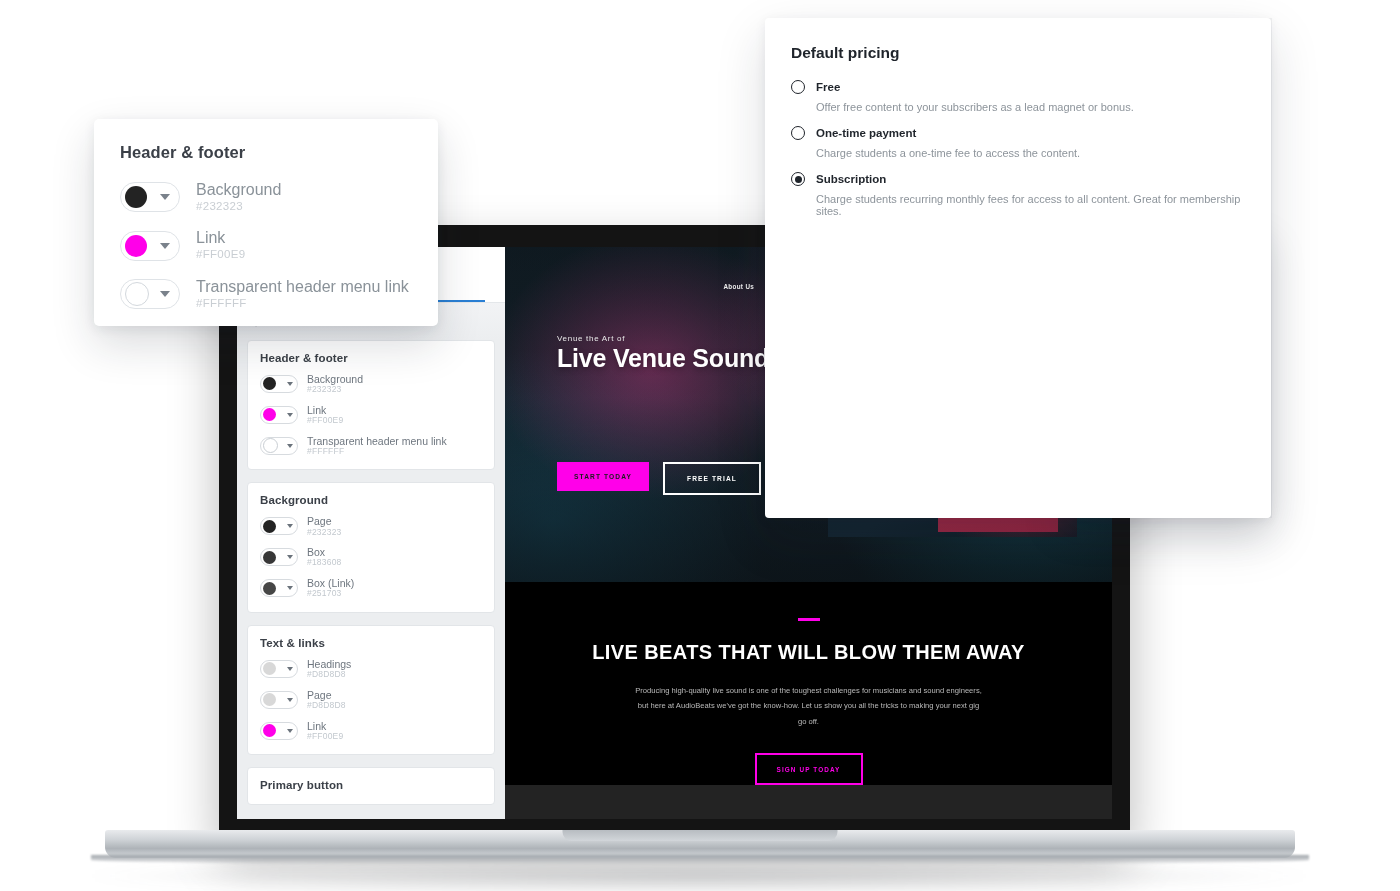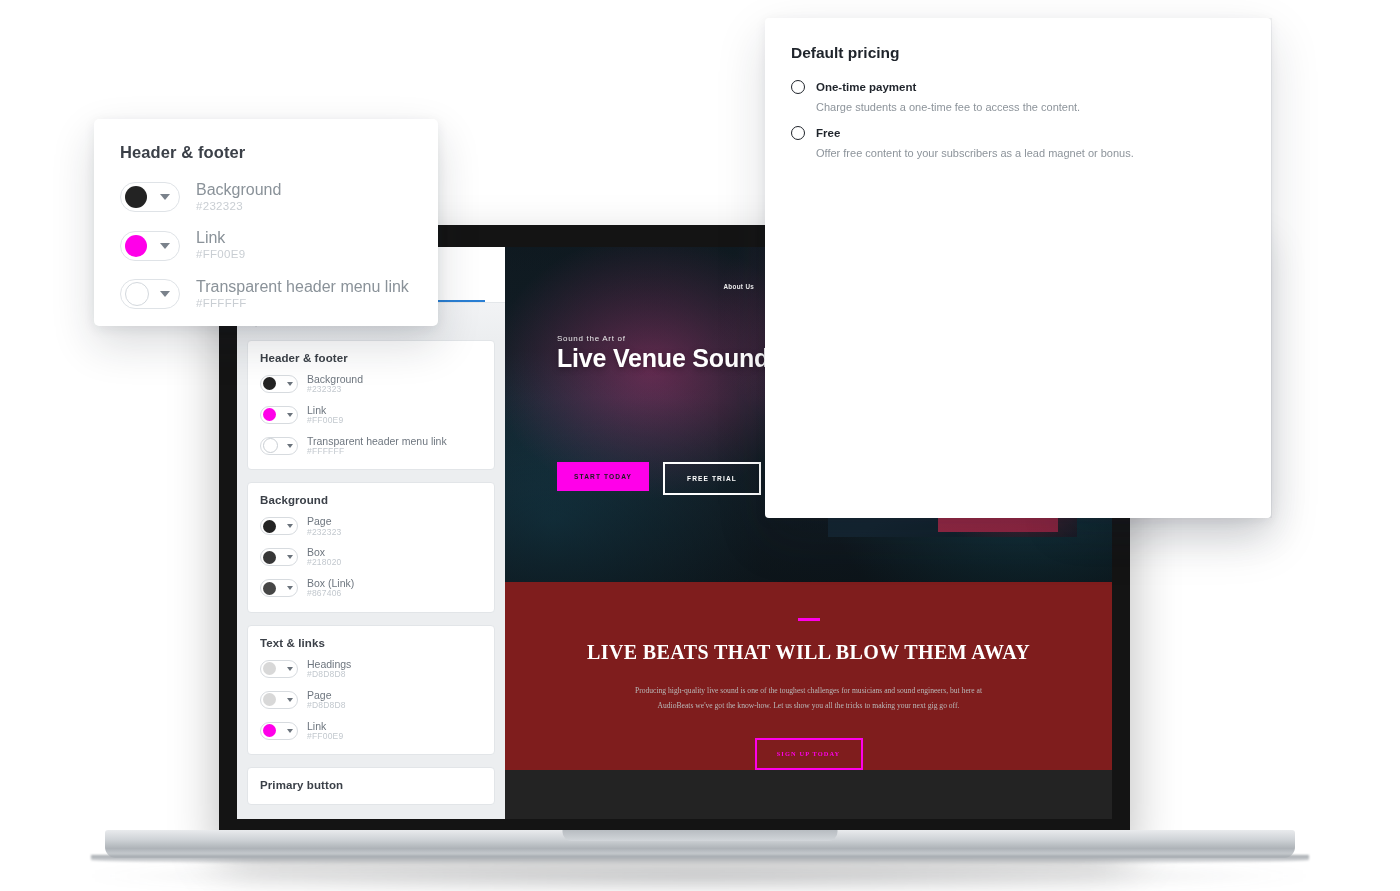--- a/index.html
+++ b/index.html
@@ -164,21 +164,21 @@
   }
   .vid-play i{
     width:0;height:0;border-top:4.5px solid transparent;border-bottom:4.5px solid transparent;
     border-left:7px solid #fff;margin-left:2px;display:block;
   }
   .socials{position:absolute;right:8px;top:218px;display:flex;flex-direction:column;gap:9px;z-index:4;}
   .socials span{
     width:12px;height:12px;display:flex;align-items:center;justify-content:center;
     color:#fff;font-size:8px;
   }
-  .sec2{background:#7f1d1d;padding:36px 0 0 0;text-align:center;font-family:Liberation Serif, serif;}
+  .sec2{background:#000000;padding:36px 0 0 0;text-align:center;}
   .sec2-rule{width:22px;height:2.5px;background:#FF00E9;margin:0 auto 20px auto;}
   .sec2-h2{
     color:#fff;font-weight:700;font-size:20px;letter-spacing:.4px;margin-bottom:19px;
   }
   .sec2-p{
     color:#b9b9b9;font-size:7.6px;line-height:2.05;max-width:350px;margin:0 auto 24px auto;
   }
   .sec2-cta{
     display:inline-flex;align-items:center;justify-content:center;
     width:104px;height:28px;border:2px solid #FF00E9;color:#FF00E9;
@@ -337,31 +337,31 @@
                     <div class="crow-hex">#232323</div>
                   </div>
                 </div>
                 <div class="crow">
                   <div class="swatch-pill">
                     <span class="swatch-dot" style="background:#373737"></span>
                     <span class="caret"></span>
                   </div>
                   <div class="crow-txt">
                     <div class="crow-label">Box</div>
-                    <div class="crow-hex">#218020</div>
+                    <div class="crow-hex">#183608</div>
                   </div>
                 </div>
                 <div class="crow">
                   <div class="swatch-pill">
                     <span class="swatch-dot" style="background:#464646"></span>
                     <span class="caret"></span>
                   </div>
                   <div class="crow-txt">
                     <div class="crow-label">Box (Link)</div>
-                    <div class="crow-hex">#867406</div>
+                    <div class="crow-hex">#251703</div>
                   </div>
                 </div>
               </div>
 
               <div class="card">
                 <div class="card-title">Text &amp; links</div>
                 <div class="crow">
                   <div class="swatch-pill">
                     <span class="swatch-dot" style="background:#D8D8D8"></span>
                     <span class="caret"></span>
@@ -405,21 +405,21 @@
             <div class="hero">
               <div class="hero-inner">
                 <div class="site-brand">AUDIOBEATS</div>
                 <div class="site-signin">Sign In</div>
                 <div class="site-nav">
                   <span>About Us</span>
                   <span>Membership</span>
                   <span>All Courses</span>
                 </div>
 
-                <div class="hero-eyebrow">Sound the Art of</div>
+                <div class="hero-eyebrow">Venue the Art of</div>
                 <div class="hero-h1">Live Venue Sound for Professional DJs</div>
 
                 <div class="hero-btns">
                   <div class="btn-primary" style="background:#FF00E9;color:#1b1b1b">START TODAY</div>
                   <div class="btn-ghost">FREE TRIAL</div>
                 </div>
 
                 <div class="hero-video">
                   <div class="vid-person"></div>
                   <div class="vid-head"></div>
@@ -479,33 +479,40 @@
     <span class="info-i">i</span>
   </div>
   <div class="pay-input"></div>
 
   <div class="float-dp">
     <h3>Default pricing</h3>
 
     <div class="opt">
       <div class="opt-head">
         <span class="radio"></span>
-        <span class="opt-label">One-time payment</span>
-      </div>
-      <div class="opt-desc">Charge students a one-time fee to access the content.</div>
+        <span class="opt-label">Free</span>
+      </div>
+      <div class="opt-desc">Offer free content to your subscribers as a lead magnet or bonus.</div>
     </div>
 
     <div class="opt">
       <div class="opt-head">
         <span class="radio"></span>
-        <span class="opt-label">Free</span>
-      </div>
-      <div class="opt-desc">Offer free content to your subscribers as a lead magnet or bonus.</div>
-    </div>
-
+        <span class="opt-label">One-time payment</span>
+      </div>
+      <div class="opt-desc">Charge students a one-time fee to access the content.</div>
+    </div>
+
+    <div class="opt">
+      <div class="opt-head">
+        <span class="radio on"></span>
+        <span class="opt-label">Subscription</span>
+      </div>
+      <div class="opt-desc">Charge students recurring monthly fees for access to all content. Great for membership sites.</div>
+    </div>
   </div>
 
   <div class="float-hf">
     <h3>Header &amp; footer</h3>
 
     <div class="brow">
       <div class="bpill">
         <span class="bdot" style="background:#232323"></span>
         <span class="bcaret"></span>
       </div>

